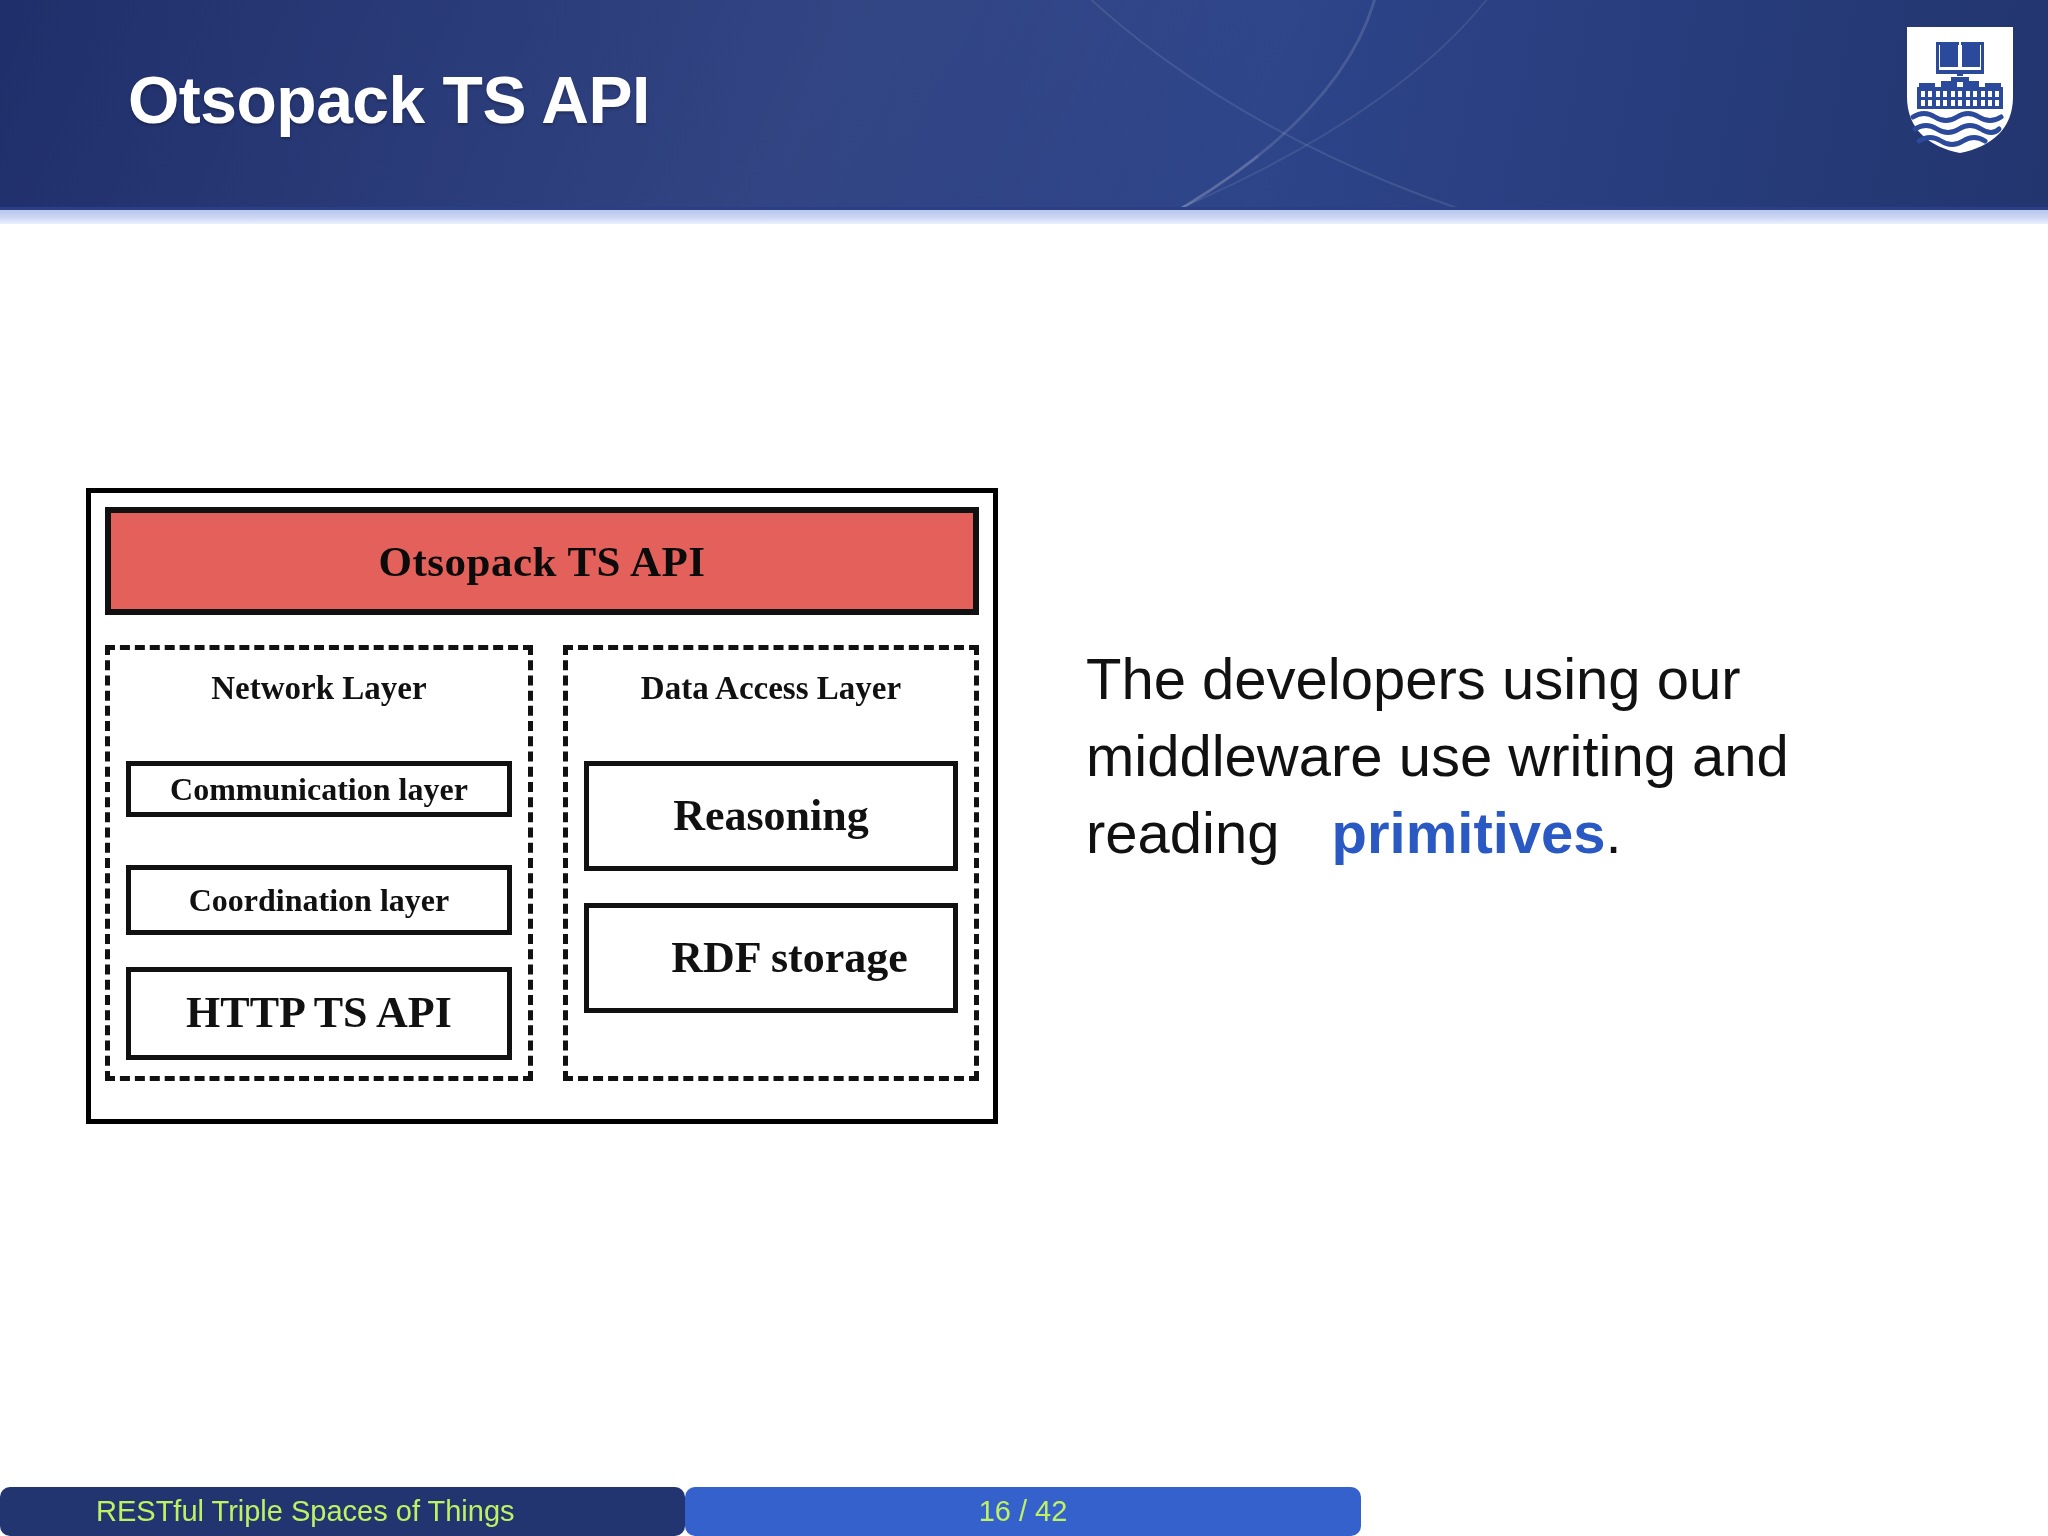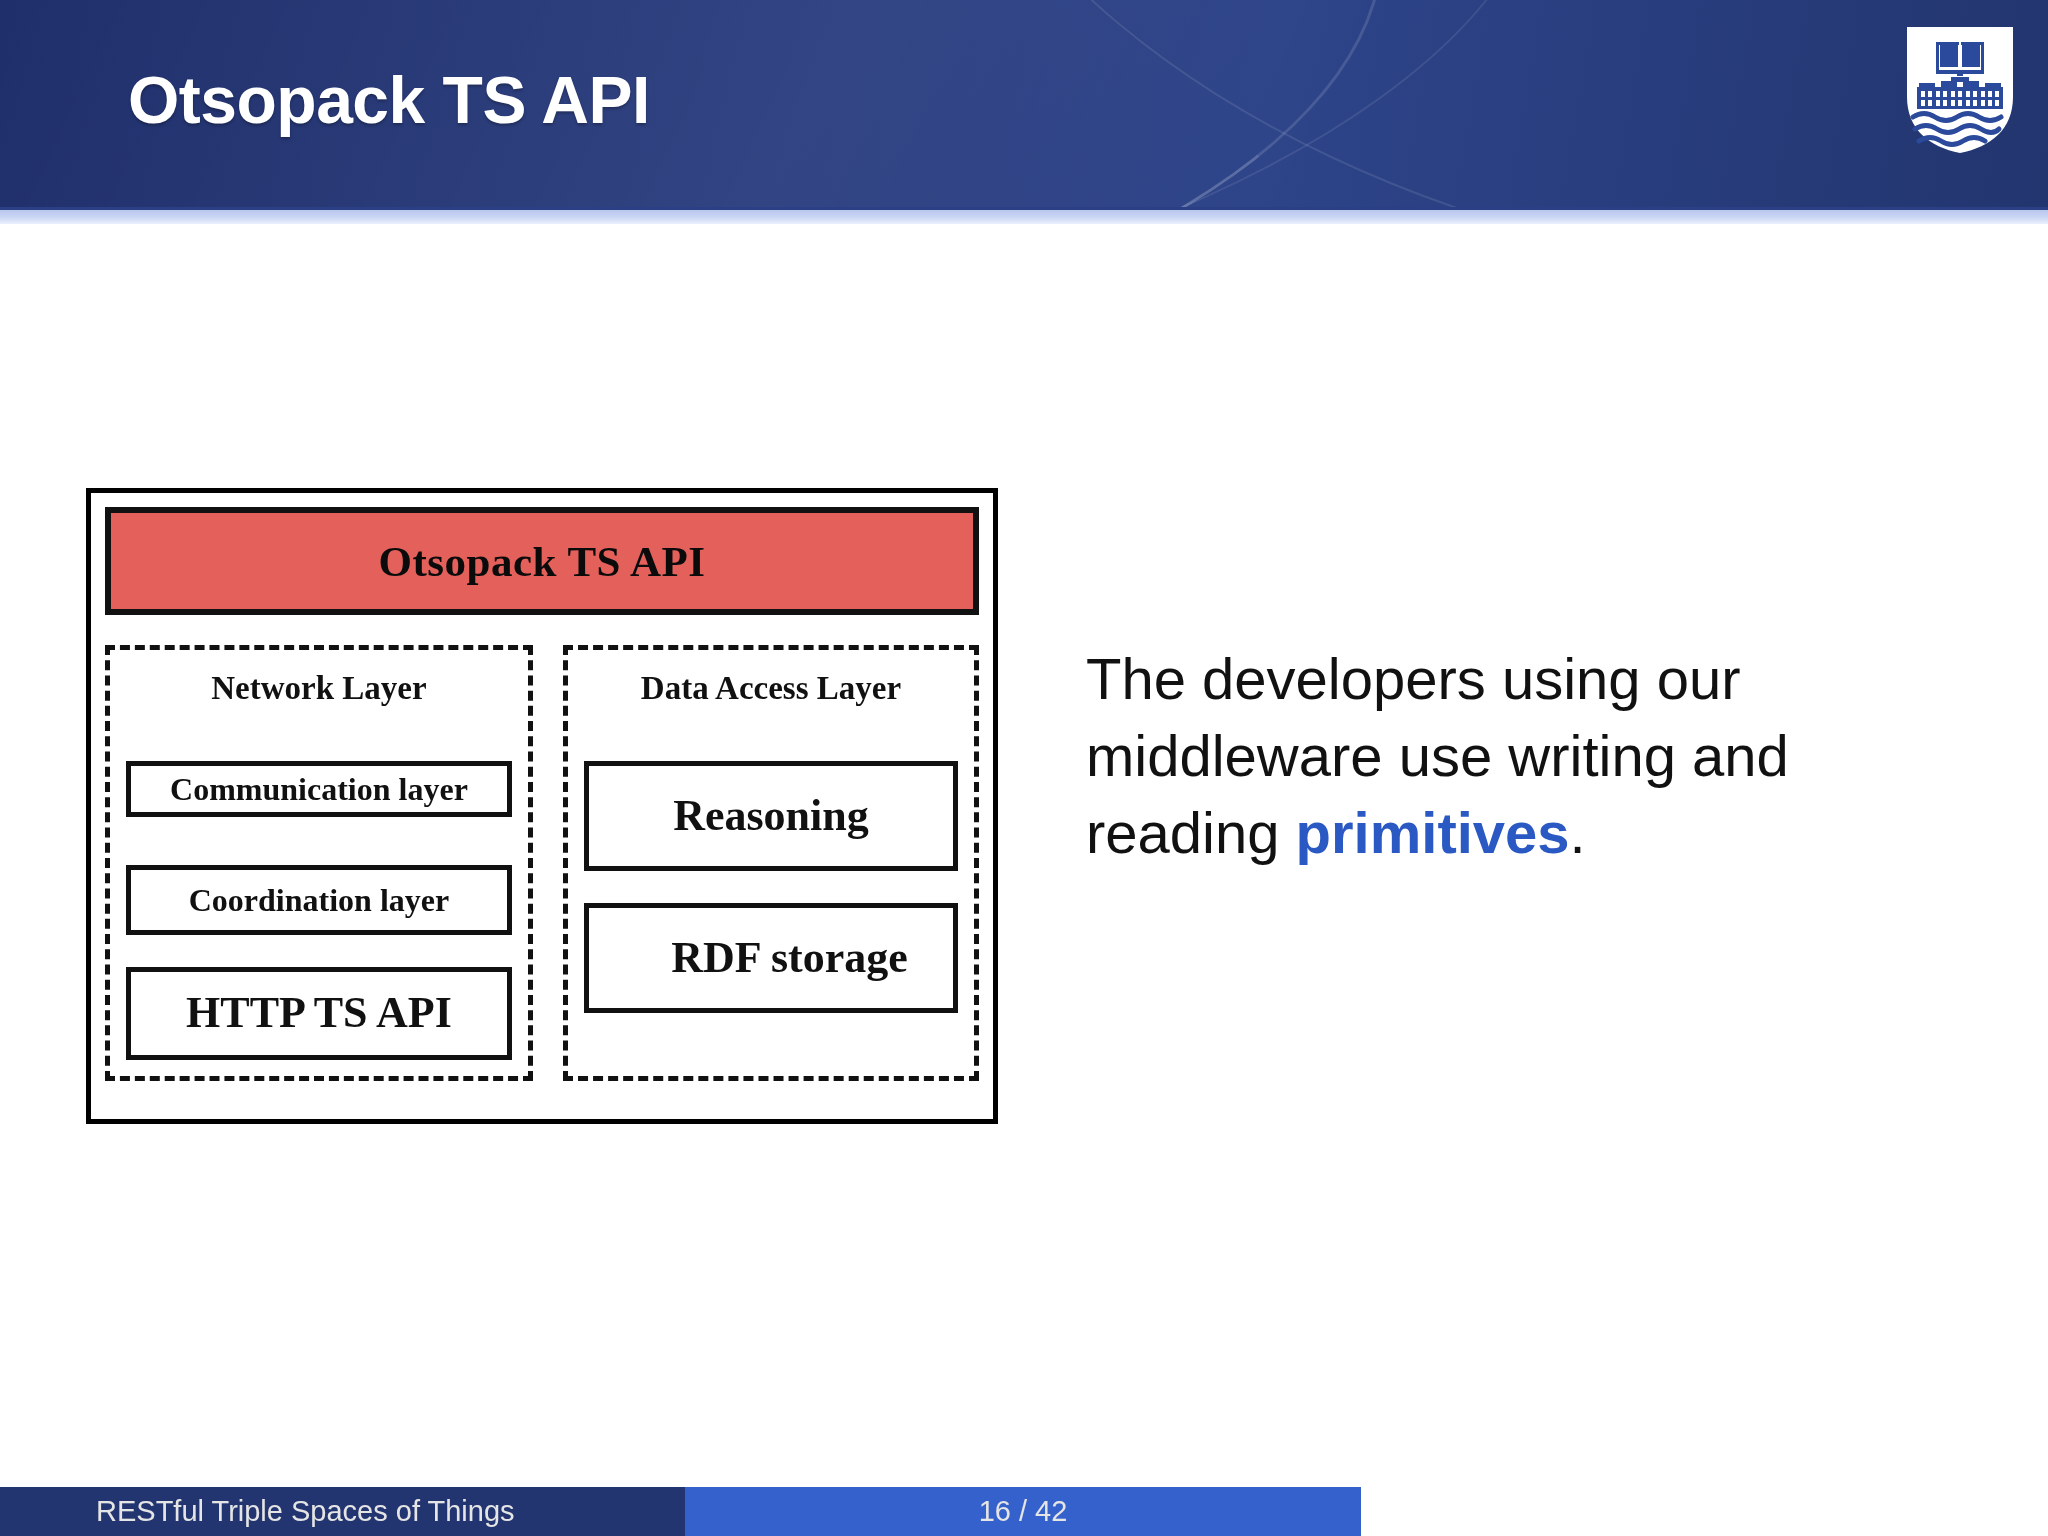--- a/index.html
+++ b/index.html
@@ -122,32 +122,33 @@
   .b-reason{height:110px;}
   .b-reason .inner-label{font-size:44px;}
   .b-rdf{height:110px;}
   .b-rdf .inner-label{font-size:44px;margin-left:37px;}
 
   
   .body-text{
     position:absolute;left:1086px;top:640px;width:800px;
     font-size:58px;line-height:1.33;color:#111111;
   }
-  .hl{color:#2b59c3;font-weight:bold;}
+  .hl{color:#2b59c3;font-weight:bold;margin-left:36px;}
 
   
   .footer{
     position:absolute;left:0;top:1487px;width:2048px;height:49px;
     display:flex;
   }
   .f-seg{
     display:flex;align-items:center;
-    color:#e5e5e5;font-size:29px;
+    color:#bef264;font-size:29px;
     height:100%;
     box-sizing:border-box;
+    border-radius:10px;
   }
   .f-left{
     width:685px;background:#223570;
     padding-left:96px;
   }
   .f-mid{
     width:687px;background:#2e4795;
     justify-content:center;
   }
   .f-right{

